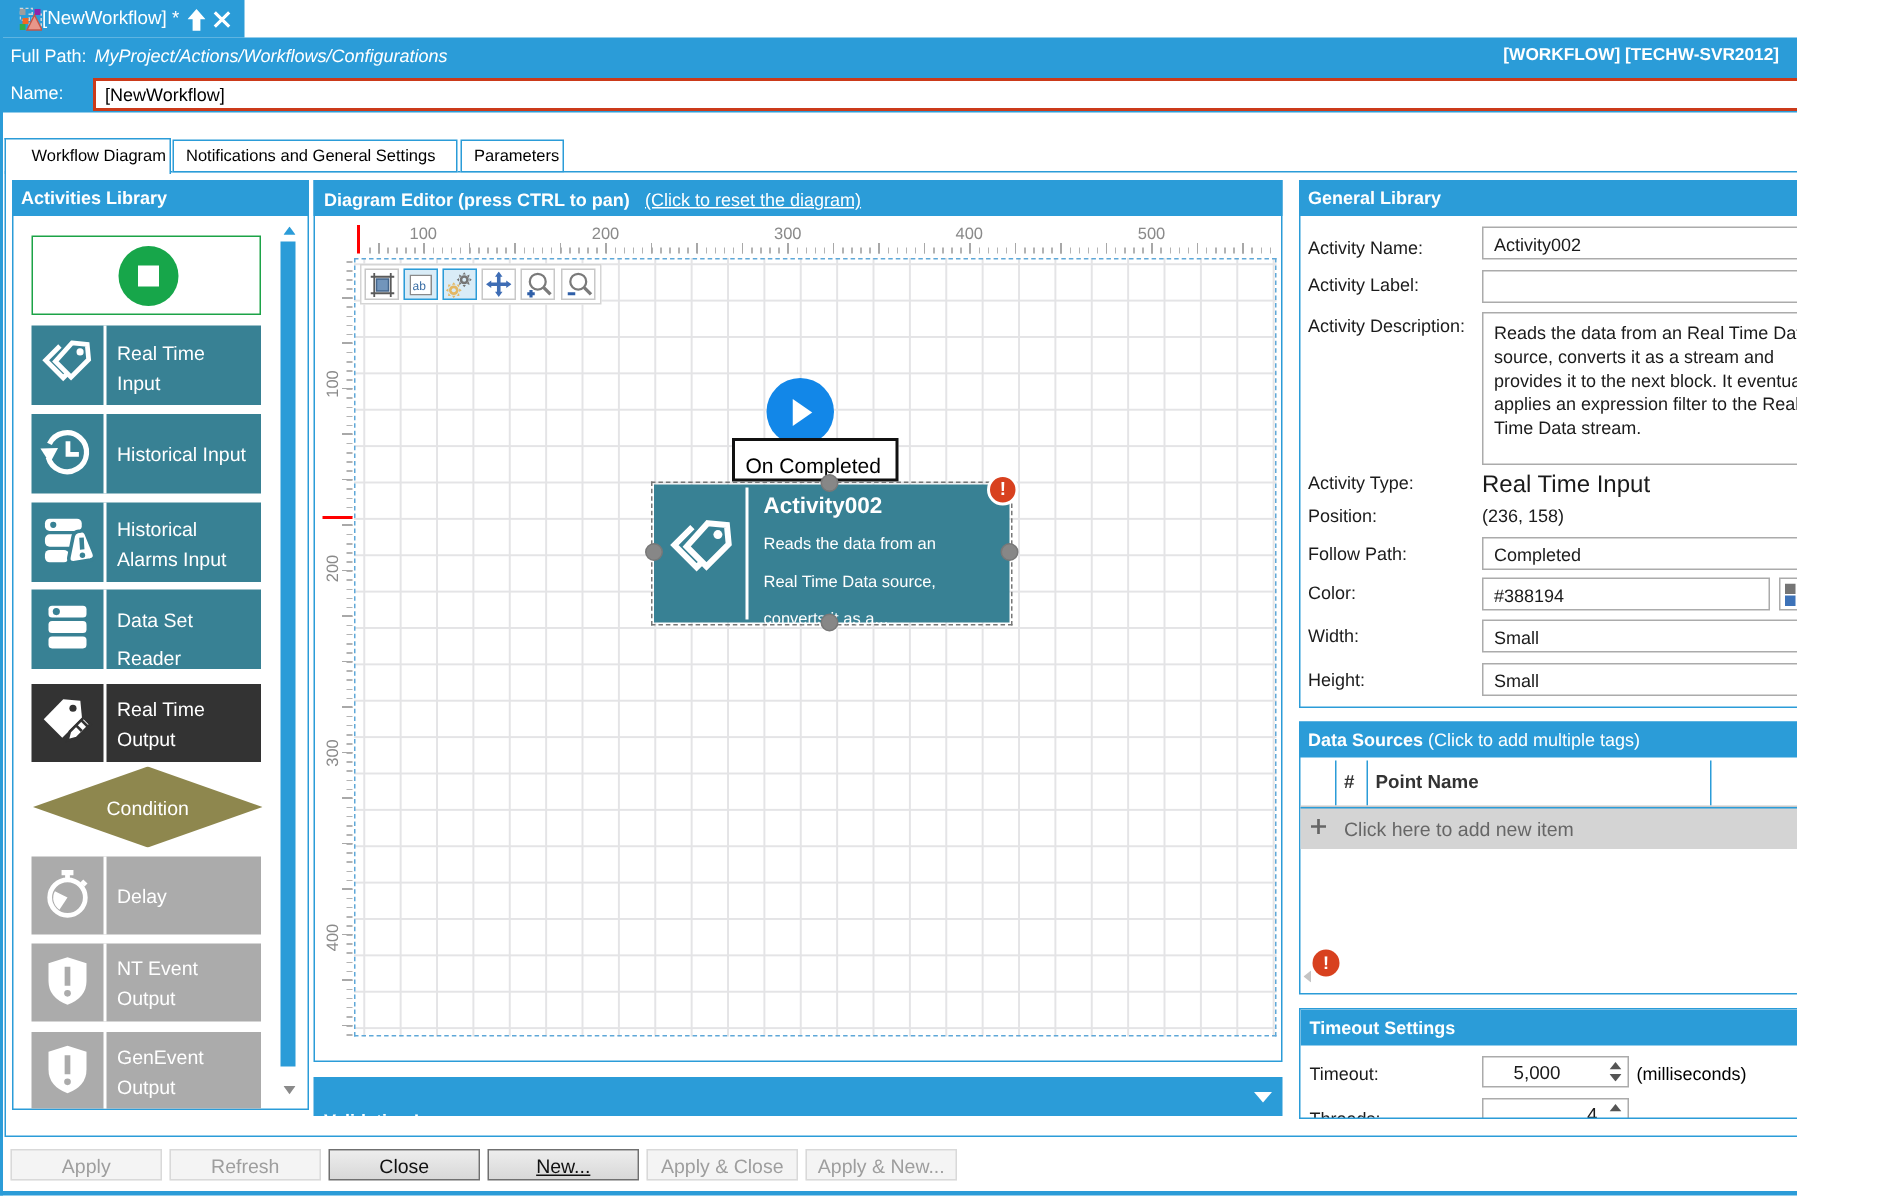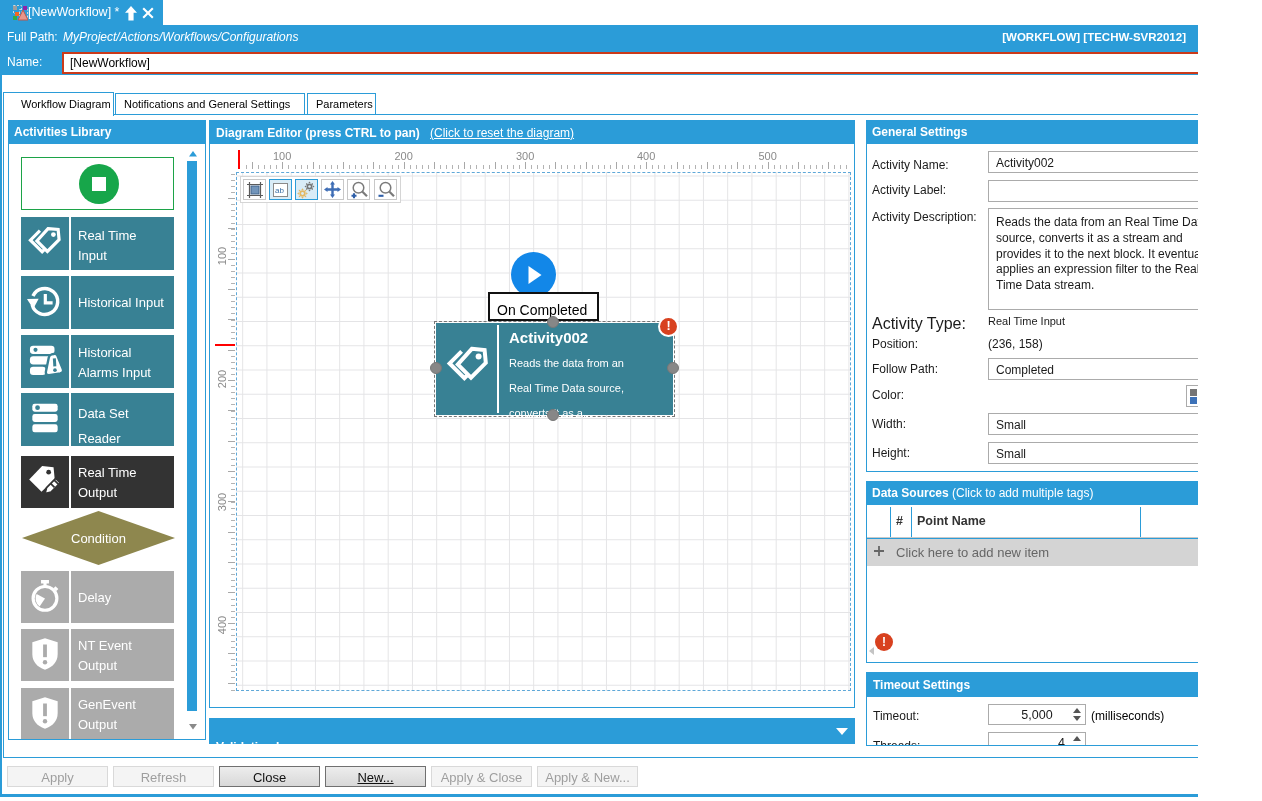--- a/index.html
+++ b/index.html
@@ -330,45 +330,46 @@
 <div class="abs blue" style="left:209px;top:718px;width:646px;height:26px;"></div>
 <div class="abs w bold" style="left:216px;top:724px;font-size:12px;margin-top:16px;">Validation Log</div>
 <div class="abs" style="left:836px;top:728px;">
 <svg width="12" height="8" viewBox="0 0 12 8">
         <path d="M0 0 L12 0 L6 7 Z" fill="#fff"></path>
       </svg>
 </div>
 
 <div class="abs" style="left:866px;top:120px;width:363px;height:352px;border:1px solid #2B9CD8;background:#fff;"></div>
 <div class="abs blue" style="left:866px;top:120px;width:363px;height:24px;"></div>
-<div class="abs w bold" style="left:872px;top:125px;font-size:12px;">General Settings</div>
+<div class="abs w bold" style="left:872px;top:125px;font-size:12px;">General Library</div>
 <div class="abs" style="left:1211px;top:129px;">
       <svg width="12" height="8" viewBox="0 0 12 8">
         <path d="M6 0 L12 7 L0 7 Z" fill="#fff"></path>
       </svg>
     </div>
 
 <div class="abs" style="left:872px;top:158px;font-size:12px;color:#1b1b1b;">Activity Name:</div>
 <div class="abs" style="left:988px;top:151px;width:236px;height:22px;background:#fff;border:1px solid #ABABAB;font-size:12px;color:#1b1b1b;padding:4px 0 0 7px;">Activity002</div>
 <div class="abs" style="left:872px;top:183px;font-size:12px;color:#1b1b1b;">Activity Label:</div>
 <div class="abs" style="left:988px;top:180px;width:236px;height:22px;background:#fff;border:1px solid #ABABAB;"></div>
 <div class="abs" style="left:872px;top:210px;font-size:12px;color:#1b1b1b;">Activity Description:</div>
 <div class="abs" style="left:988px;top:208px;width:236px;height:102px;background:#fff;border:1px solid #ABABAB;font-size:12px;color:#1b1b1b;line-height:15.8px;padding:6px 0 0 7px;">Reads the data from an Real Time Data<br>source, converts it as a stream and<br>provides it to the next block. It eventually<br>applies an expression filter to the Real<br>Time Data stream.</div>
-<div class="abs" style="left:872px;top:315px;font-size:16px;color:#1b1b1b;">Activity Type:</div>
-<div class="abs" style="left:988px;top:315px;font-size:11px;color:#1b1b1b;">Real Time Input</div>
+<div class="abs" style="left:872px;top:315px;font-size:12px;color:#1b1b1b;">Activity Type:</div>
+<div class="abs" style="left:988px;top:315px;font-size:16px;color:#1b1b1b;">Real Time Input</div>
 <div class="abs" style="left:872px;top:337px;font-size:12px;color:#1b1b1b;">Position:</div>
 <div class="abs" style="left:988px;top:337px;font-size:12px;color:#1b1b1b;">(236, 158)</div>
 <div class="abs" style="left:872px;top:362px;font-size:12px;color:#1b1b1b;">Follow Path:</div>
 <div class="abs" style="left:988px;top:358px;width:236px;height:22px;background:#fff;border:1px solid #ABABAB;font-size:12px;color:#1b1b1b;padding:4px 0 0 7px;">Completed</div>
 <div class="abs" style="left:1210px;top:367px;">
       <svg width="9" height="6" viewBox="0 0 9 6">
         <path d="M0 0 L9 0 L4.5 5.5 Z" fill="#606060"></path>
       </svg>
     </div>
 <div class="abs" style="left:872px;top:388px;font-size:12px;color:#1b1b1b;">Color:</div>
+<div class="abs" style="left:988px;top:385px;width:192px;height:22px;background:#fff;border:1px solid #ABABAB;font-size:12px;color:#1b1b1b;padding:4px 0 0 7px;">#388194</div>
 <div class="abs" style="left:1186px;top:385px;width:37px;height:22px;background:#fff;border:1px solid #ABABAB;"></div>
 <div class="abs" style="left:1207px;top:385px;width:1px;height:22px;background:#ABABAB;"></div>
 <div class="abs" style="left:1190px;top:389px;">
 <svg width="15" height="15" viewBox="0 0 15 15">
 <rect x="0" y="0" width="7" height="7" fill="#757575"></rect>
 <rect x="8" y="0" width="7" height="7" fill="#E5C169"></rect>
 <rect x="0" y="8" width="7" height="7" fill="#3D72B8"></rect>
 <rect x="8" y="8" width="7" height="7" fill="#757575"></rect>
 </svg>
 </div>
@@ -444,21 +445,21 @@
 <div class="abs" style="left:866px;top:672px;width:363px;height:74px;border:1px solid #2B9CD8;border-bottom:none;background:#fff;overflow:hidden;">
   <div class="abs blue" style="left:0;top:0;width:361px;height:24px;"></div>
   <div class="abs w bold" style="left:6px;top:5px;font-size:12px;">Timeout Settings</div>
   <div class="abs" style="left:345px;top:9px;">
         <svg width="12" height="8" viewBox="0 0 12 8">
           <path d="M6 0 L12 7 L0 7 Z" fill="#fff"></path>
         </svg>
       </div>
   <div class="abs" style="left:6px;top:36px;font-size:12px;color:#1b1b1b;">Timeout:</div>
   <div class="abs" style="left:121px;top:31px;width:98px;height:21px;background:#fff;border:1px solid #ABABAB;"></div>
-  <div class="abs" style="left:142px;top:35px;width:56px;font-size:12.5px;color:#1b1b1b;text-align:center;">5,000</div>
+  <div class="abs" style="left:142px;top:35px;width:56px;font-size:12.5px;color:#1b1b1b;text-align:left;">5,000</div>
   <div class="abs" style="left:206px;top:35px;">
         <svg width="8" height="5" viewBox="0 0 8 5">
           <path d="M4 0 L8 5 L0 5 Z" fill="#555"></path>
         </svg>
       </div>
   <div class="abs" style="left:206px;top:43px;">
         <svg width="8" height="5" viewBox="0 0 8 5">
           <path d="M0 0 L8 0 L4 5 Z" fill="#555"></path>
         </svg>
       </div>

